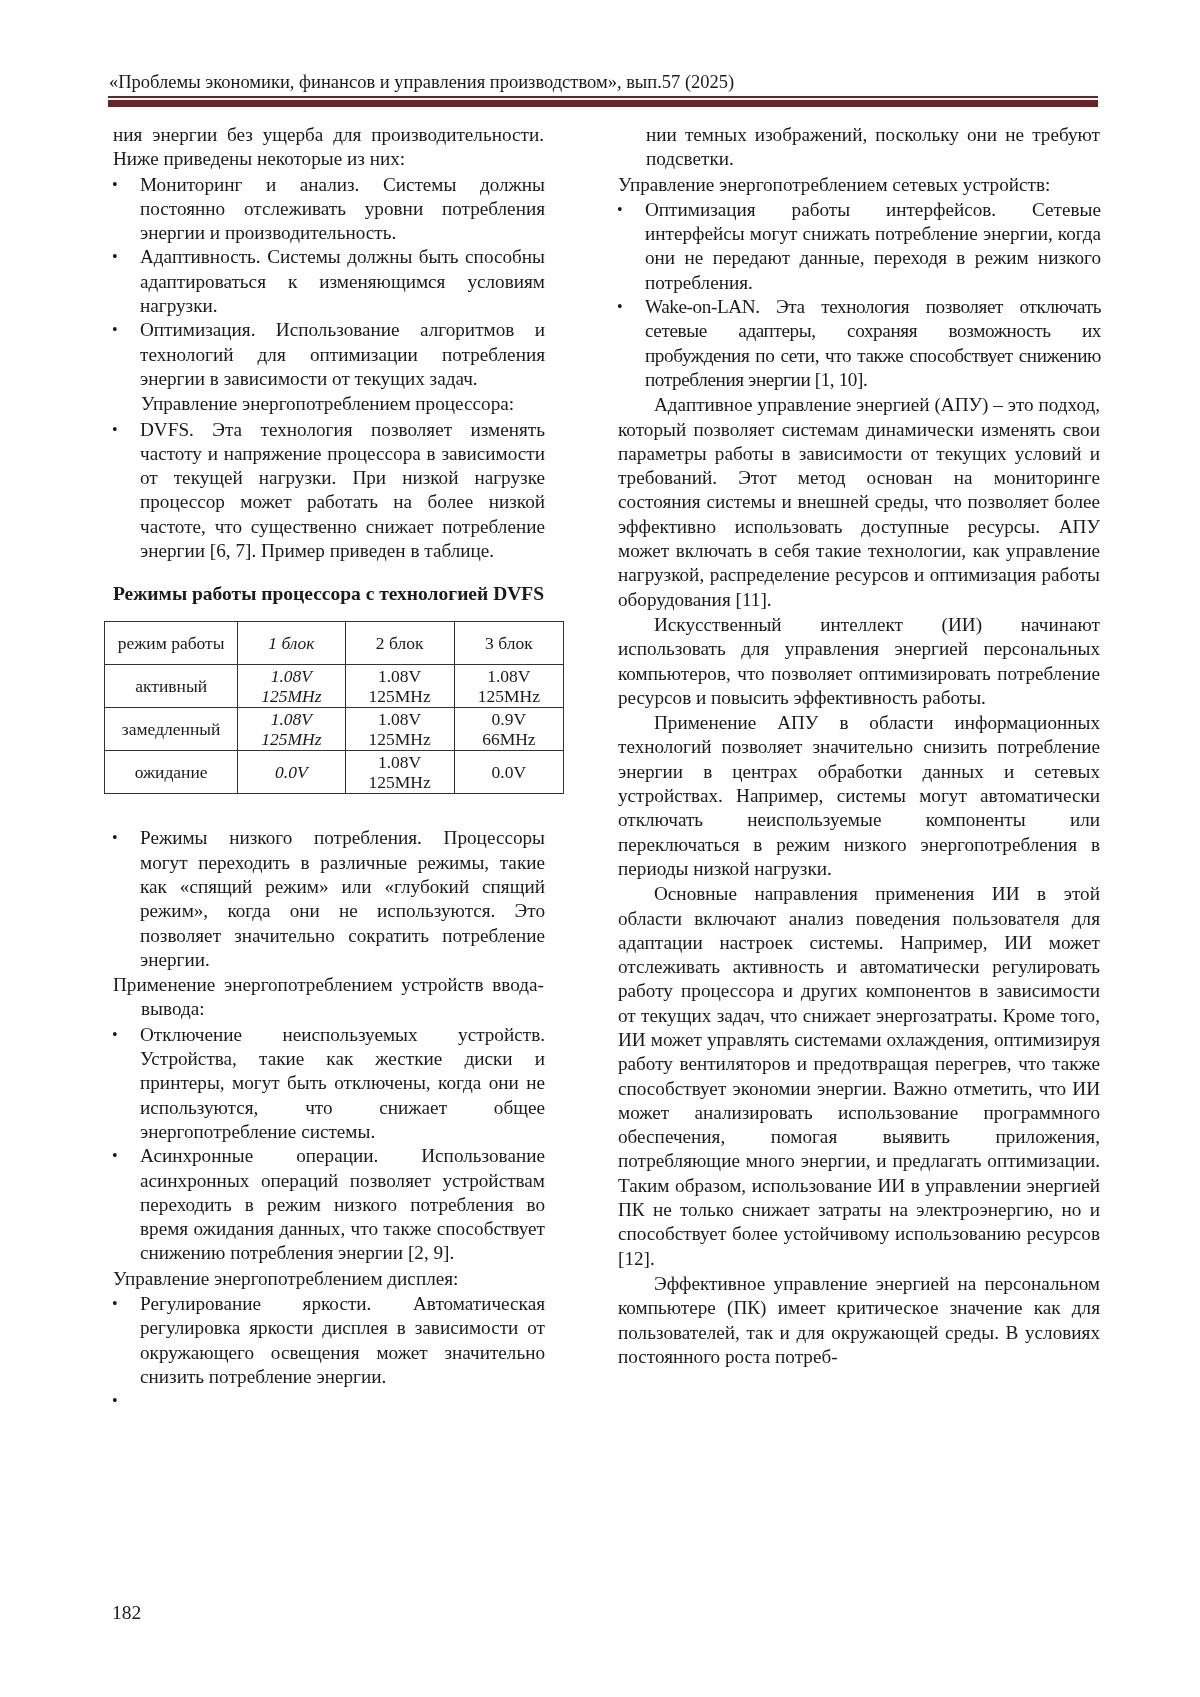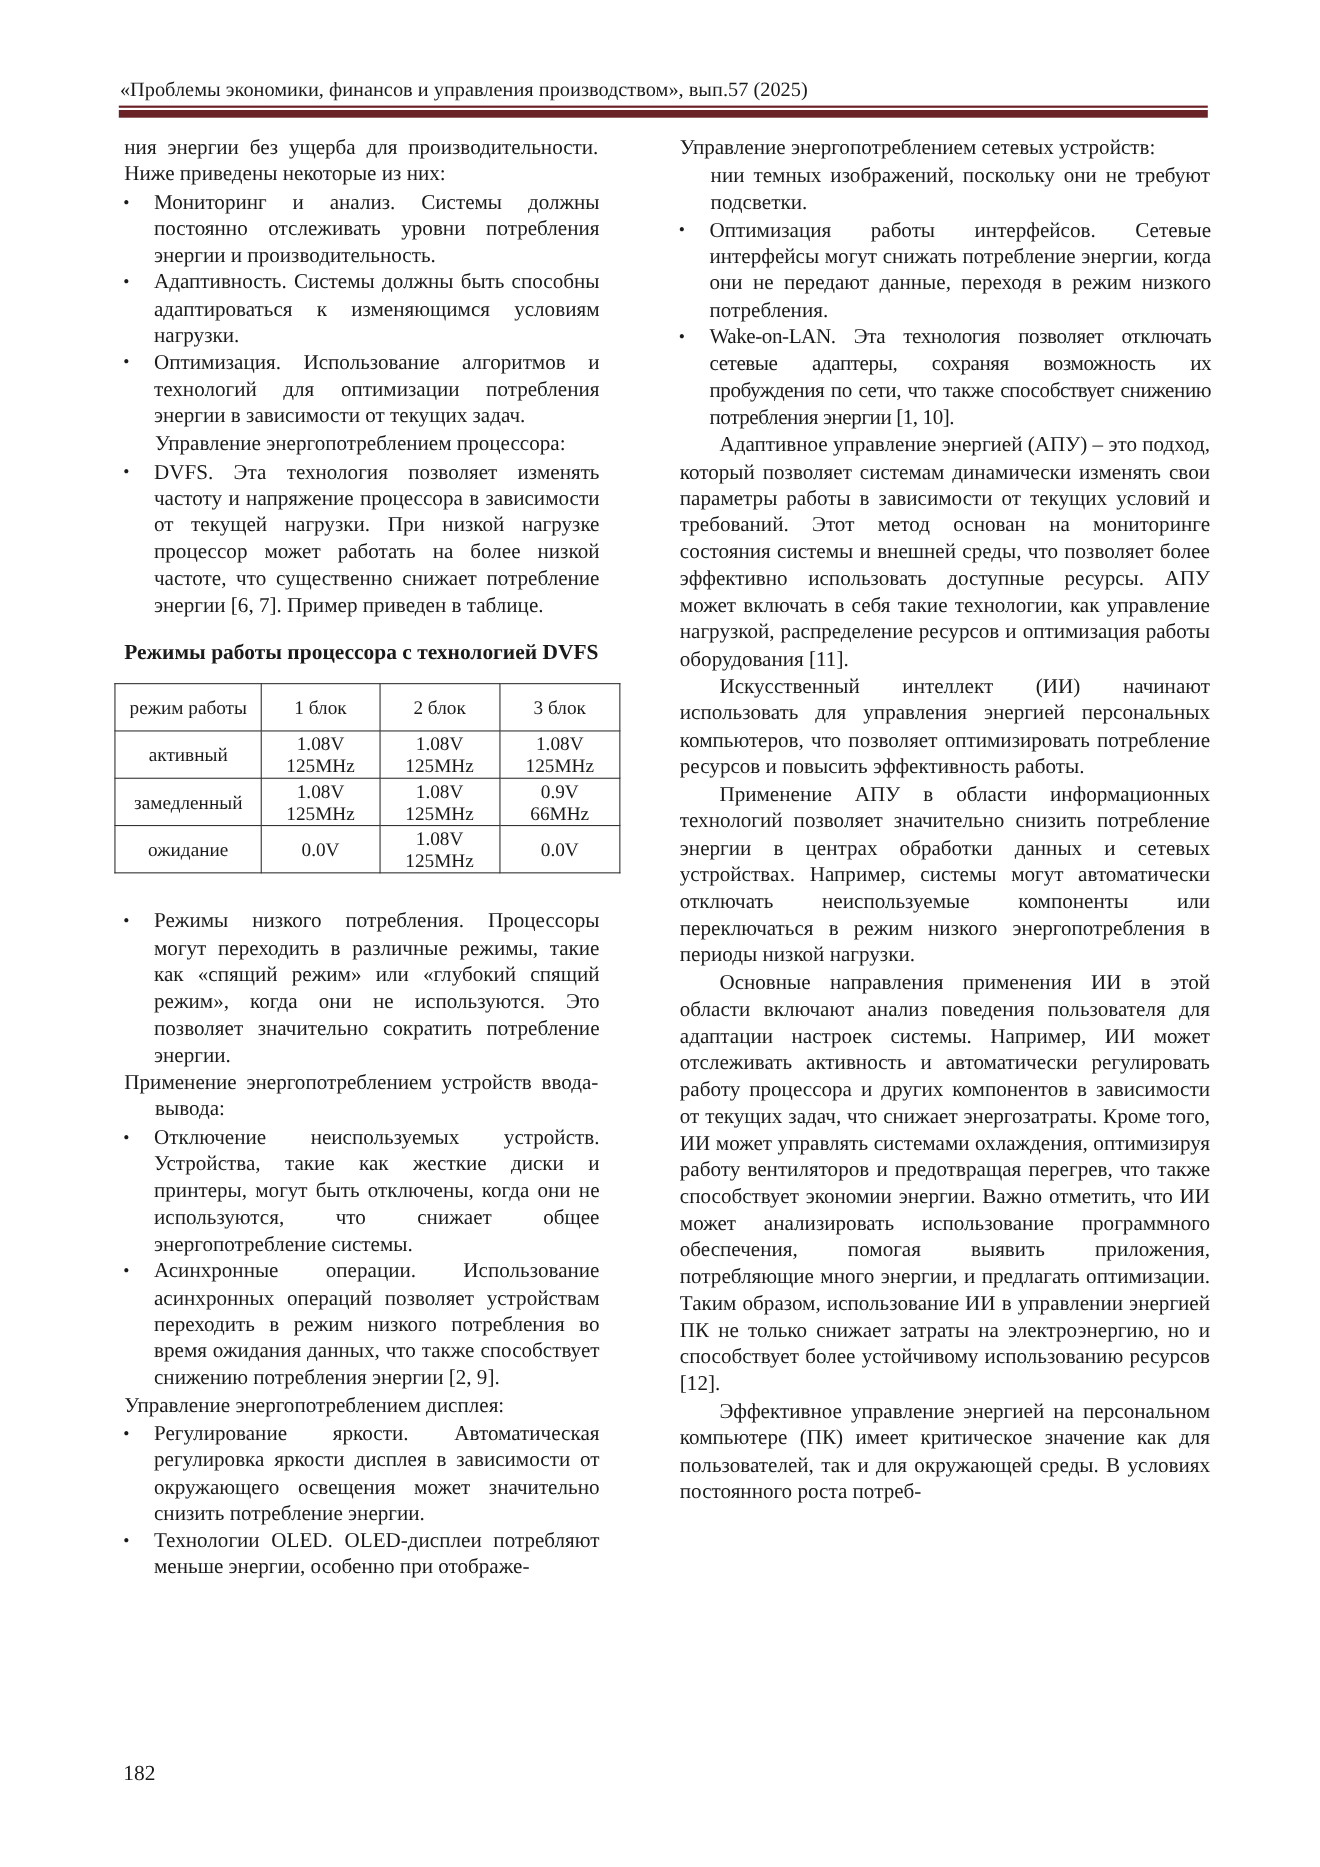--- a/index.html
+++ b/index.html
@@ -16,21 +16,21 @@
   .indent { text-indent: 36px; }
   .hang { padding-left: 28px; text-indent: -28px; text-align: left; }
   .hang-j { padding-left: 28px; text-indent: -28px; }
   .bullet { position: relative; padding-left: 28px; margin: 0; }
   .bullet .dot { position: absolute; left: 0; top: 0; width: 28px; font-size: 16px; }
   .condensed { letter-spacing: -0.4px; }
   .table-title { font-weight: bold; text-align: center; margin: 20px 0 0 0; font-size: 19.5px; line-height: 22px; }
   table.dvfs { border-collapse: collapse; width: 460px; margin-left: -8px; margin-top: 16px; font-size: 17.5px; line-height: 20px; }
   table.dvfs td { border: 1.5px solid #333; text-align: center; padding: 0 2px; height: 42px; vertical-align: middle; }
   table.dvfs td.c0 { width: 128px; }
-  table.dvfs td.c1 { width: 102px; }
+  table.dvfs td.c1 { width: 102px; font-style: italic; }
   table.dvfs td.c2 { width: 104px; }
   table.dvfs td.c3 { width: 104px; }
   .after-table { margin-top: 32px; }
   .page-number { position: absolute; left: 112px; top: 1602px; font-size: 19.5px; }
 </style>
 </head>
 <body>
 
 <div class="header">
   <div class="header-title">«Проблемы экономики, финансов и управления производством», вып.57 (2025)</div>
@@ -107,27 +107,27 @@
   <p class="bullet after-table"><span class="dot">•</span><span>Режимы низкого потребления. Процессоры могут переходить в различные режимы, такие как «спящий режим» или «глубокий спящий режим», когда они не используются. Это позволяет значительно сократить потребление энергии.</span></p>
 
   <p class="p hang-j">Применение энергопотреблением устройств ввода-вывода:</p>
 
   <p class="bullet"><span class="dot">•</span><span>Отключение неиспользуемых устройств. Устройства, такие как жесткие диски и принтеры, могут быть отключены, когда они не используются, что снижает общее энергопотребление системы.</span></p>
   <p class="bullet"><span class="dot">•</span><span>Асинхронные операции. Использование асинхронных операций позволяет устройствам переходить в режим низкого потребления во время ожидания данных, что также способствует снижению потребления энергии [2, 9].</span></p>
 
   <p class="p hang">Управление энергопотреблением дисплея:</p>
 
   <p class="bullet"><span class="dot">•</span><span>Регулирование яркости. Автоматическая регулировка яркости дисплея в зависимости от окружающего освещения может значительно снизить потребление энергии.</span></p>
-  <p class="bullet"><span class="dot">•</span><span>Технологии OLED. OLED-дисплеи потребляют меньше энергии, особенно при отображе-</span></p>
+  <p class="bullet"><span class="dot">•</span></p>
 </div>
 
 <div class="col col-right">
+  <p class="p" style="padding-left:28px;">нии темных изображений, поскольку они не требуют подсветки.</p>
+
   <p class="p hang-j">Управление энергопотреблением сетевых устройств:</p>
-
-  <p class="p" style="padding-left:28px;">нии темных изображений, поскольку они не требуют подсветки.</p>
 
   <p class="bullet"><span class="dot">•</span><span>Оптимизация работы интерфейсов. Сетевые интерфейсы могут снижать потребление энергии, когда они не передают данные, переходя в режим низкого потребления.</span></p>
   <p class="bullet condensed"><span class="dot">•</span><span>Wake-on-LAN. Эта технология позволяет отключать сетевые адаптеры, сохраняя возможность их пробуждения по сети, что также способствует снижению потребления энергии [1, 10].</span></p>
 
   <p class="p indent">Адаптивное управление энергией (АПУ) – это подход, который позволяет системам динамически изменять свои параметры работы в зависимости от текущих условий и требований. Этот метод основан на мониторинге состояния системы и внешней среды, что позволяет более эффективно использовать доступные ресурсы. АПУ может включать в себя такие технологии, как управление нагрузкой, распределение ресурсов и оптимизация работы оборудования [11].</p>
   <p class="p indent">Искусственный интеллект (ИИ) начинают использовать для управления энергией персональных компьютеров, что позволяет оптимизировать потребление ресурсов и повысить эффективность работы.</p>
   <p class="p indent">Применение АПУ в области информационных технологий позволяет значительно снизить потребление энергии в центрах обработки данных и сетевых устройствах. Например, системы могут автоматически отключать неиспользуемые компоненты или переключаться в режим низкого энергопотребления в периоды низкой нагрузки.</p>
   <p class="p indent">Основные направления применения ИИ в этой области включают анализ поведения пользователя для адаптации настроек системы. Например, ИИ может отслеживать активность и автоматически регулировать работу процессора и других компонентов в зависимости от текущих задач, что снижает энергозатраты. Кроме того, ИИ может управлять системами охлаждения, оптимизируя работу вентиляторов и предотвращая перегрев, что также способствует экономии энергии. Важно отметить, что ИИ может анализировать использование программного обеспечения, помогая выявить приложения, потребляющие много энергии, и предлагать оптимизации. Таким образом, использование ИИ в управлении энергией ПК не только снижает затраты на электроэнергию, но и способствует более устойчивому использованию ресурсов [12].</p>
   <p class="p indent">Эффективное управление энергией на персональном компьютере (ПК) имеет критическое значение как для пользователей, так и для окружающей среды. В условиях постоянного роста потреб-</p>
 </div>

